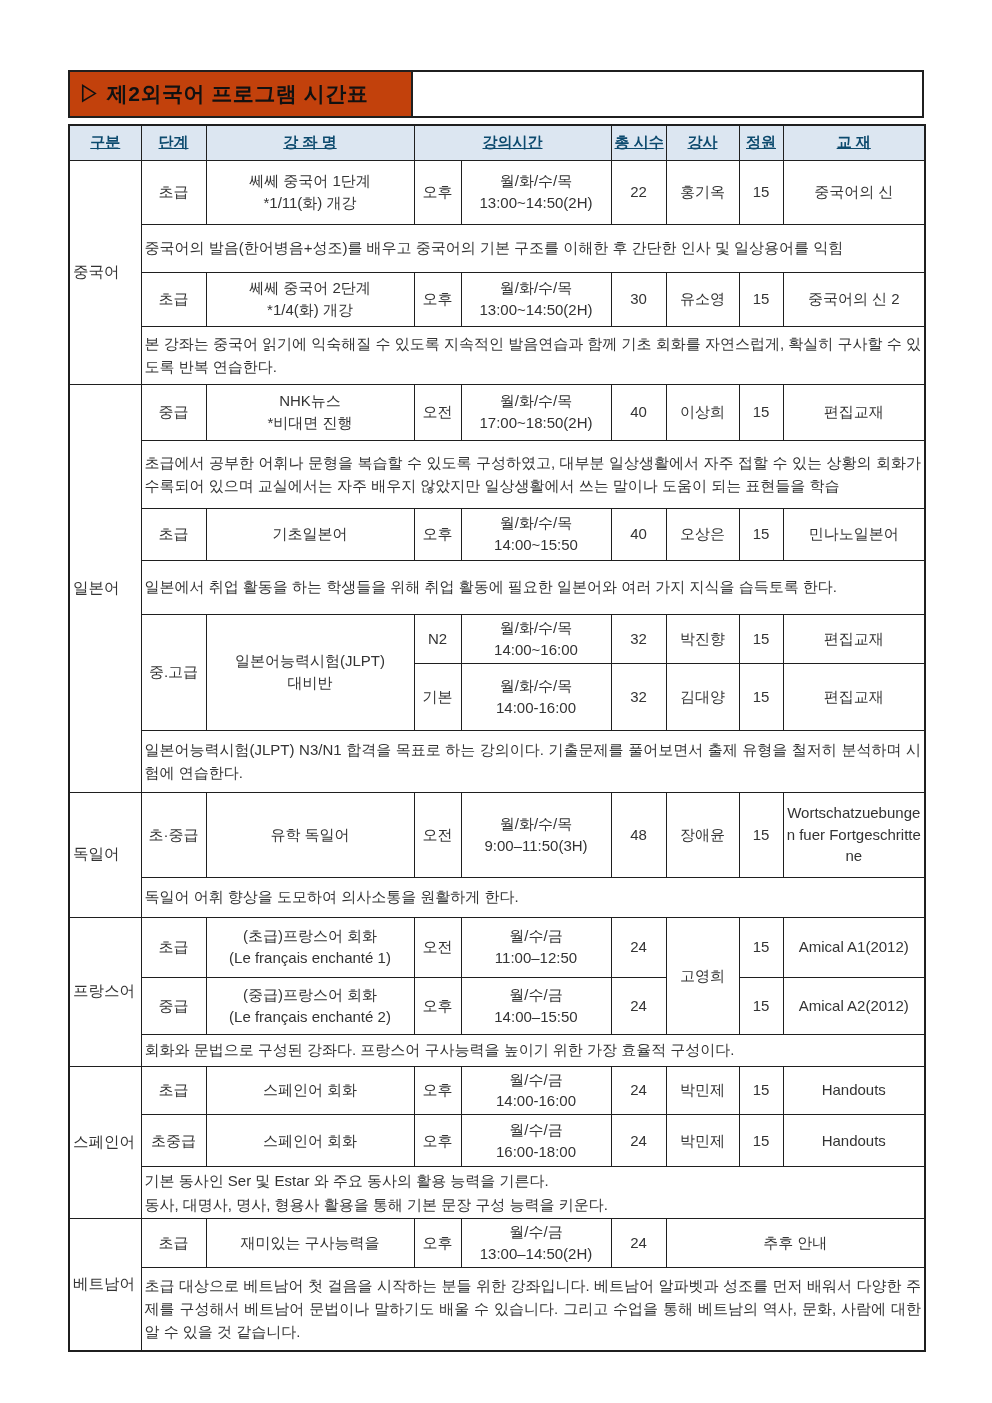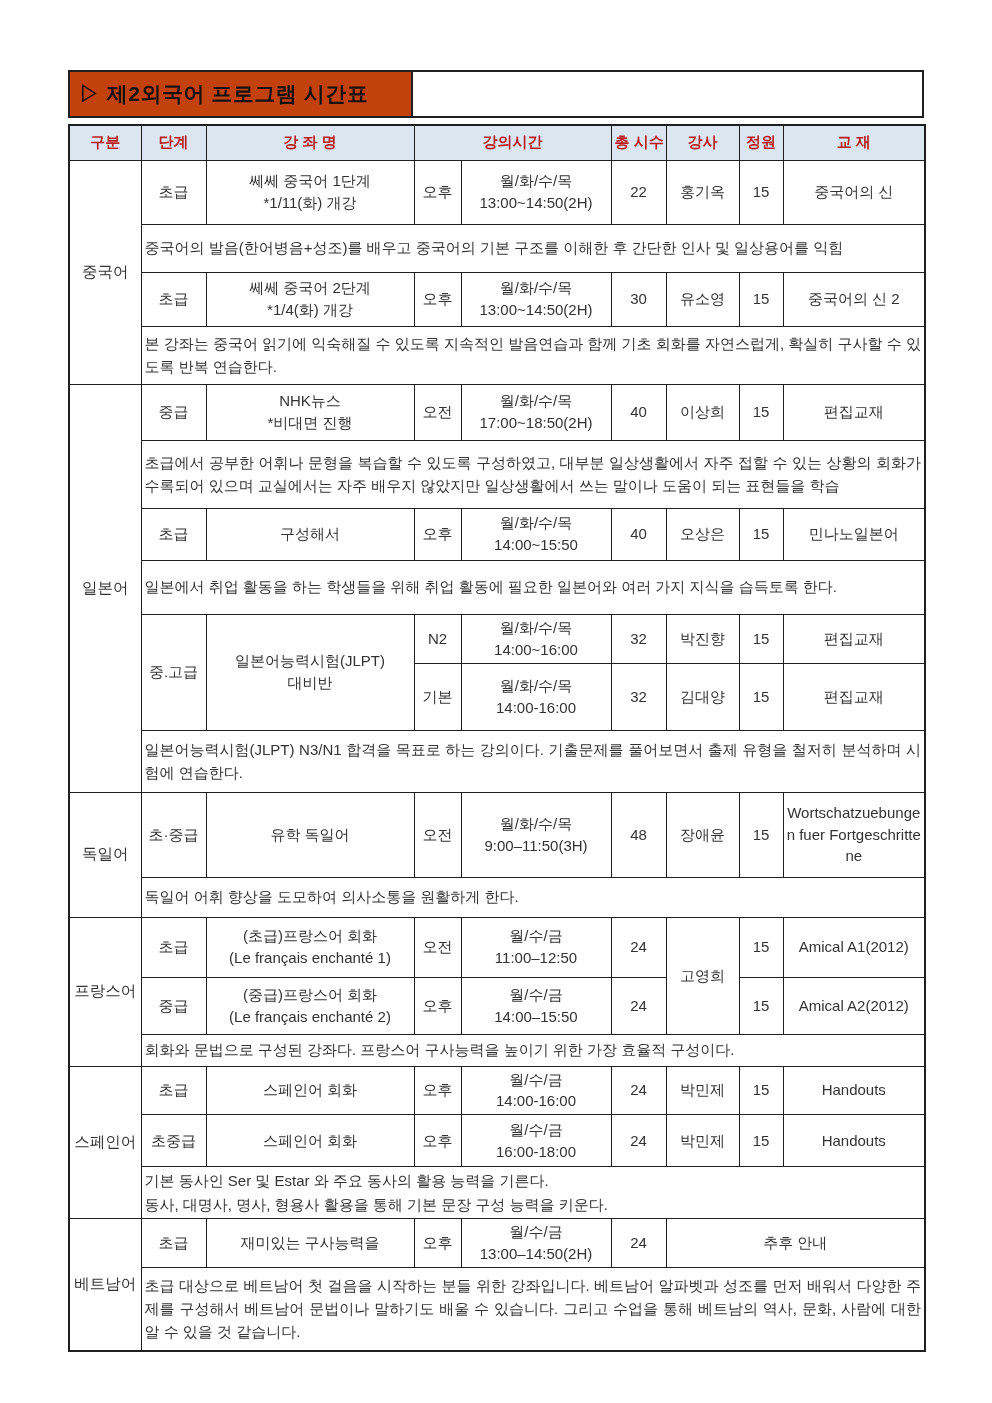--- a/index.html
+++ b/index.html
@@ -33,29 +33,29 @@
   }
   table.tt th, table.tt td{
     border:1px solid #1f1f1f;
     box-sizing:border-box;
     padding:2px 3px;
     vertical-align:middle;
     overflow:hidden;
   }
   th.head{
     background:#dce6f1;
-    font-size:15px;font-weight:bold;color:#b91c1c;
-    text-align:center;white-space:nowrap;
+    font-size:15px;font-weight:bold;color:#0c4a6e;
+    text-align:center;white-space:nowrap;text-decoration:underline;
   }
   td.c{
     text-align:center;white-space:pre-line;
     font-size:15px;line-height:1.45;color:#333;
   }
   td.cat{
-    text-align:center;font-size:15.5px;color:#333;
+    font-size:15.5px;color:#333;
     padding:2px 1px;white-space:nowrap;
   }
   td.desc{
     text-align:justify;white-space:pre-line;
     font-size:15px;line-height:1.55;color:#333;
     padding:4px 8px;vertical-align:middle;
   }
   td.brk{word-break:break-all;}
 </style>
 </head>
@@ -137,21 +137,21 @@
         <td class="c">40</td>
         <td class="c">이상희</td>
         <td class="c">15</td>
         <td class="c">편집교재</td>
       </tr>
       <tr style="height:68px">
         <td class="desc" colspan="8">초급에서 공부한 어휘나 문형을 복습할 수 있도록 구성하였고, 대부분 일상생활에서 자주 접할 수 있는 상황의 회화가 수록되어 있으며 교실에서는 자주 배우지 않았지만 일상생활에서 쓰는 말이나 도움이 되는 표현들을 학습</td>
       </tr>
       <tr style="height:52px">
         <td class="c">초급</td>
-        <td class="c">구성해서</td>
+        <td class="c">기초일본어</td>
         <td class="c">오후</td>
         <td class="c">월/화/수/목
 14:00~15:50</td>
         <td class="c">40</td>
         <td class="c">오상은</td>
         <td class="c">15</td>
         <td class="c">민나노일본어</td>
       </tr>
       <tr style="height:54px">
         <td class="desc" colspan="8">일본에서 취업 활동을 하는 학생들을 위해 취업 활동에 필요한 일본어와 여러 가지 지식을 습득토록 한다.</td>

